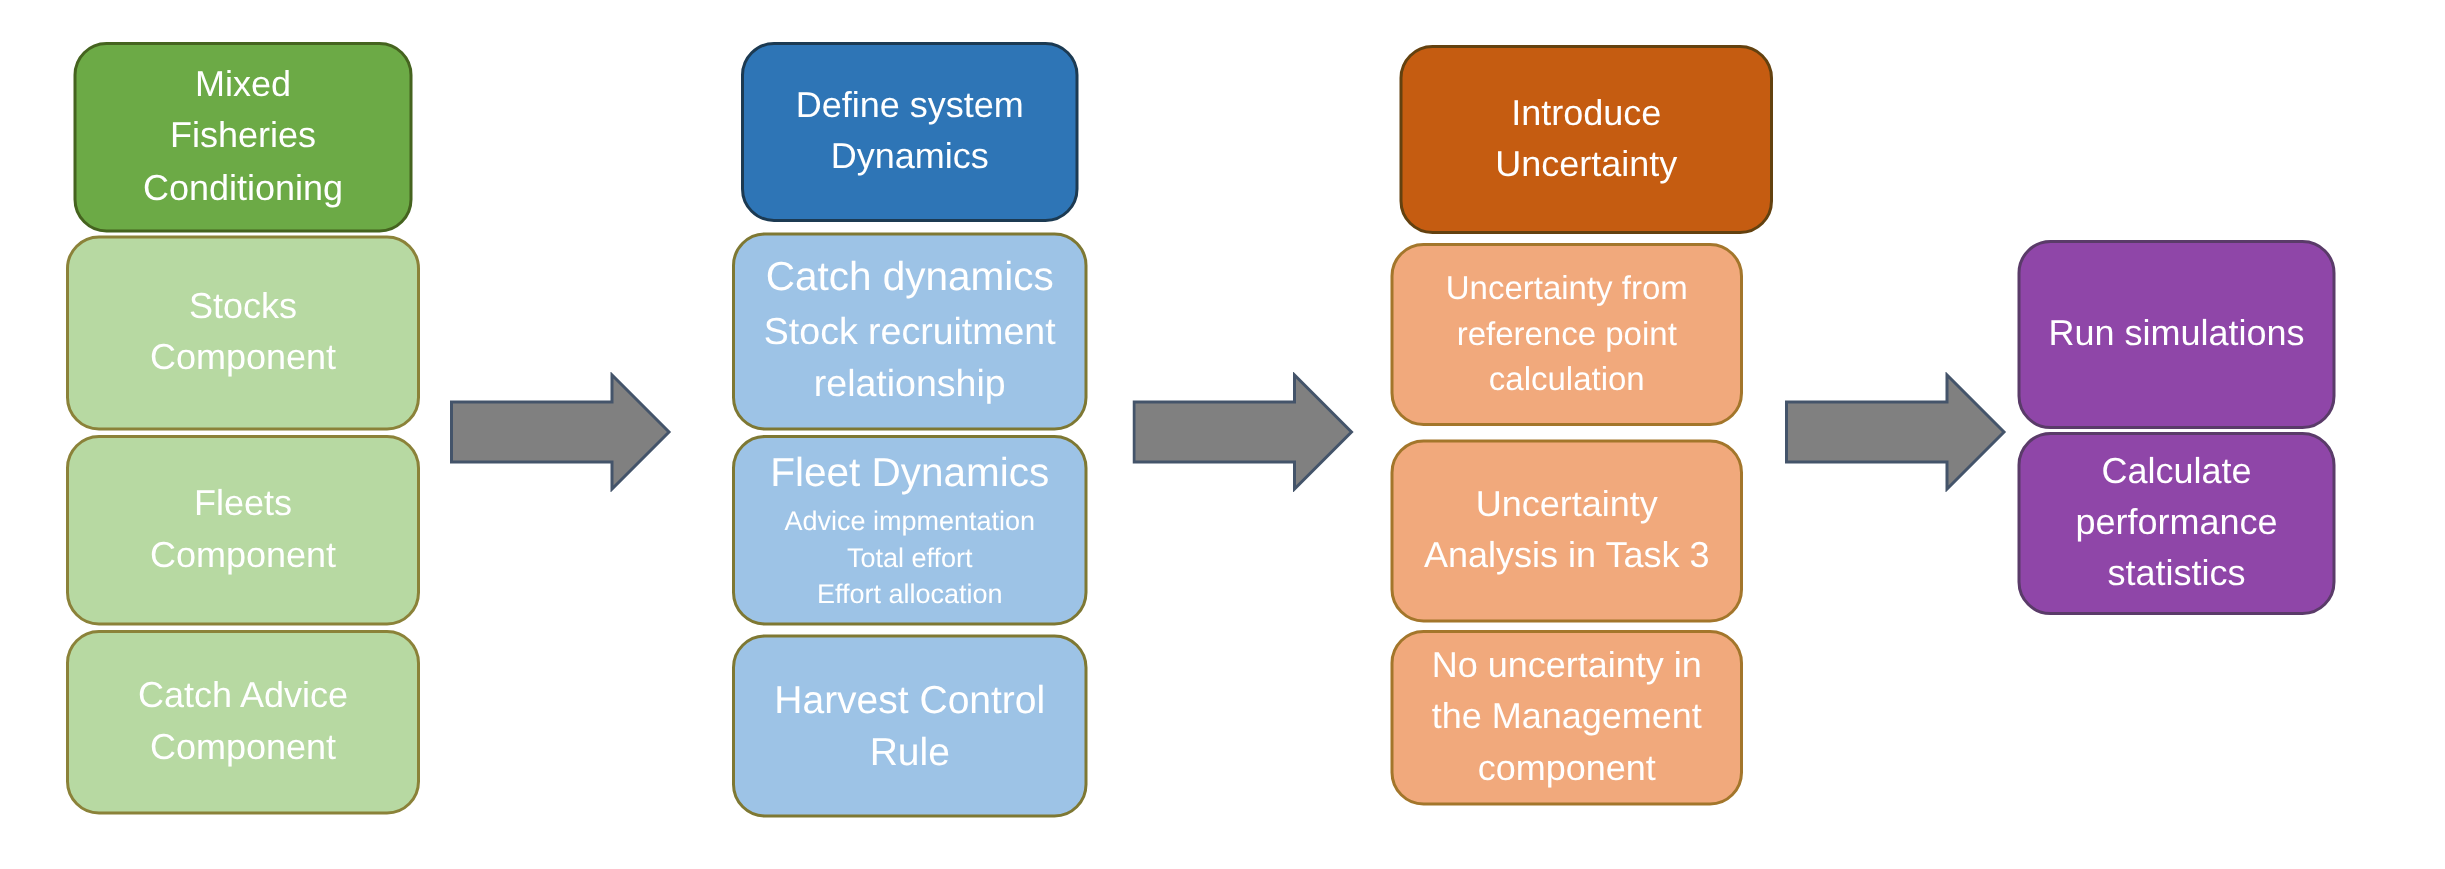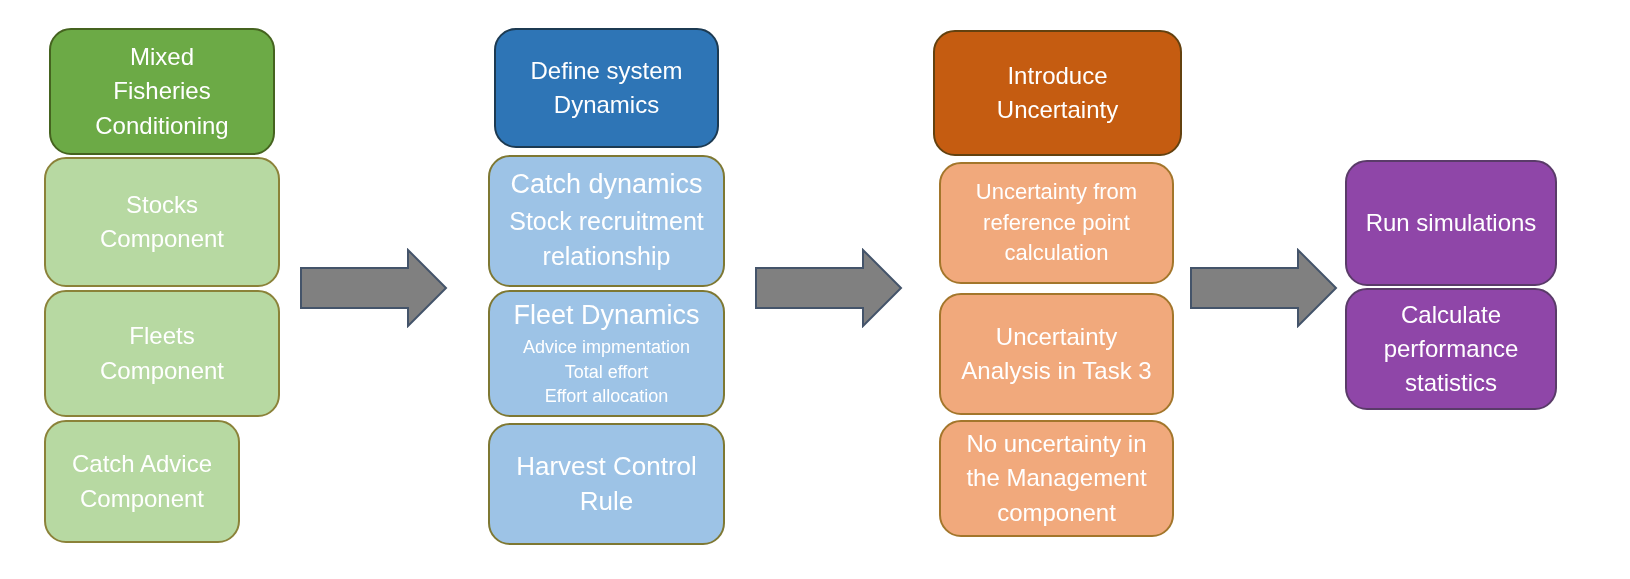--- a/index.html
+++ b/index.html
@@ -46,21 +46,21 @@
     line-height: 1.4;
     margin-top: 3px;
   }
   .subtitle.small { font-size: 18px; line-height: 1.35; }
 
   .green-dark   { background: var(--green-dark);   border-color: var(--green-dark-border); }
   .green-light  { background: var(--green-light);  border-color: var(--green-light-border); text-align: center; }
   .blue-dark    { background: var(--blue-dark);    border-color: var(--blue-dark-border); }
   .blue-light   { background: var(--blue-light);   border-color: var(--blue-light-border); }
   .orange-dark  { background: var(--orange-dark);  border-color: var(--orange-dark-border); }
-  .orange-light { background: var(--orange-light); border-color: var(--orange-light-border); margin-left: 12px; }
+  .orange-light { background: var(--orange-light); border-color: var(--orange-light-border); }
   .purple       { background: var(--purple);       border-color: var(--purple-border); }
 
   .arrow { position: absolute; width: 148px; height: 80px; }
   .arrow svg { display: block; width: 100%; height: 100%; }
   .arrow polygon {
     fill: var(--arrow-fill, #808080);
     stroke: var(--arrow-stroke, #44546A);
     stroke-width: 2;
     stroke-linejoin: miter;
   }
@@ -76,21 +76,21 @@
 Conditioning</span>
   </div>
   <div class="box green-light" style="left:44px; top:157px; width:236px; height:130px;">
     <span class="box-text">Stocks
 Component</span>
   </div>
   <div class="box green-light" style="left:44px; top:290px; width:236px; height:127px;">
     <span class="box-text">Fleets
 Component</span>
   </div>
-  <div class="box green-light" style="left:44px; top:420px; width:196px; height:123px;">
+  <div class="box green-light" style="left:44px; top:420px; width:236px; height:123px;">
     <span class="box-text">Catch Advice
 Component</span>
   </div>
 
   <div class="arrow" style="left:300px; top:248px;">
     <svg viewBox="0 0 148 80">
       <polygon points="1,20 108,20 108,2 146,40 108,78 108,60 1,60"></polygon>
     </svg>
   </div>
 

